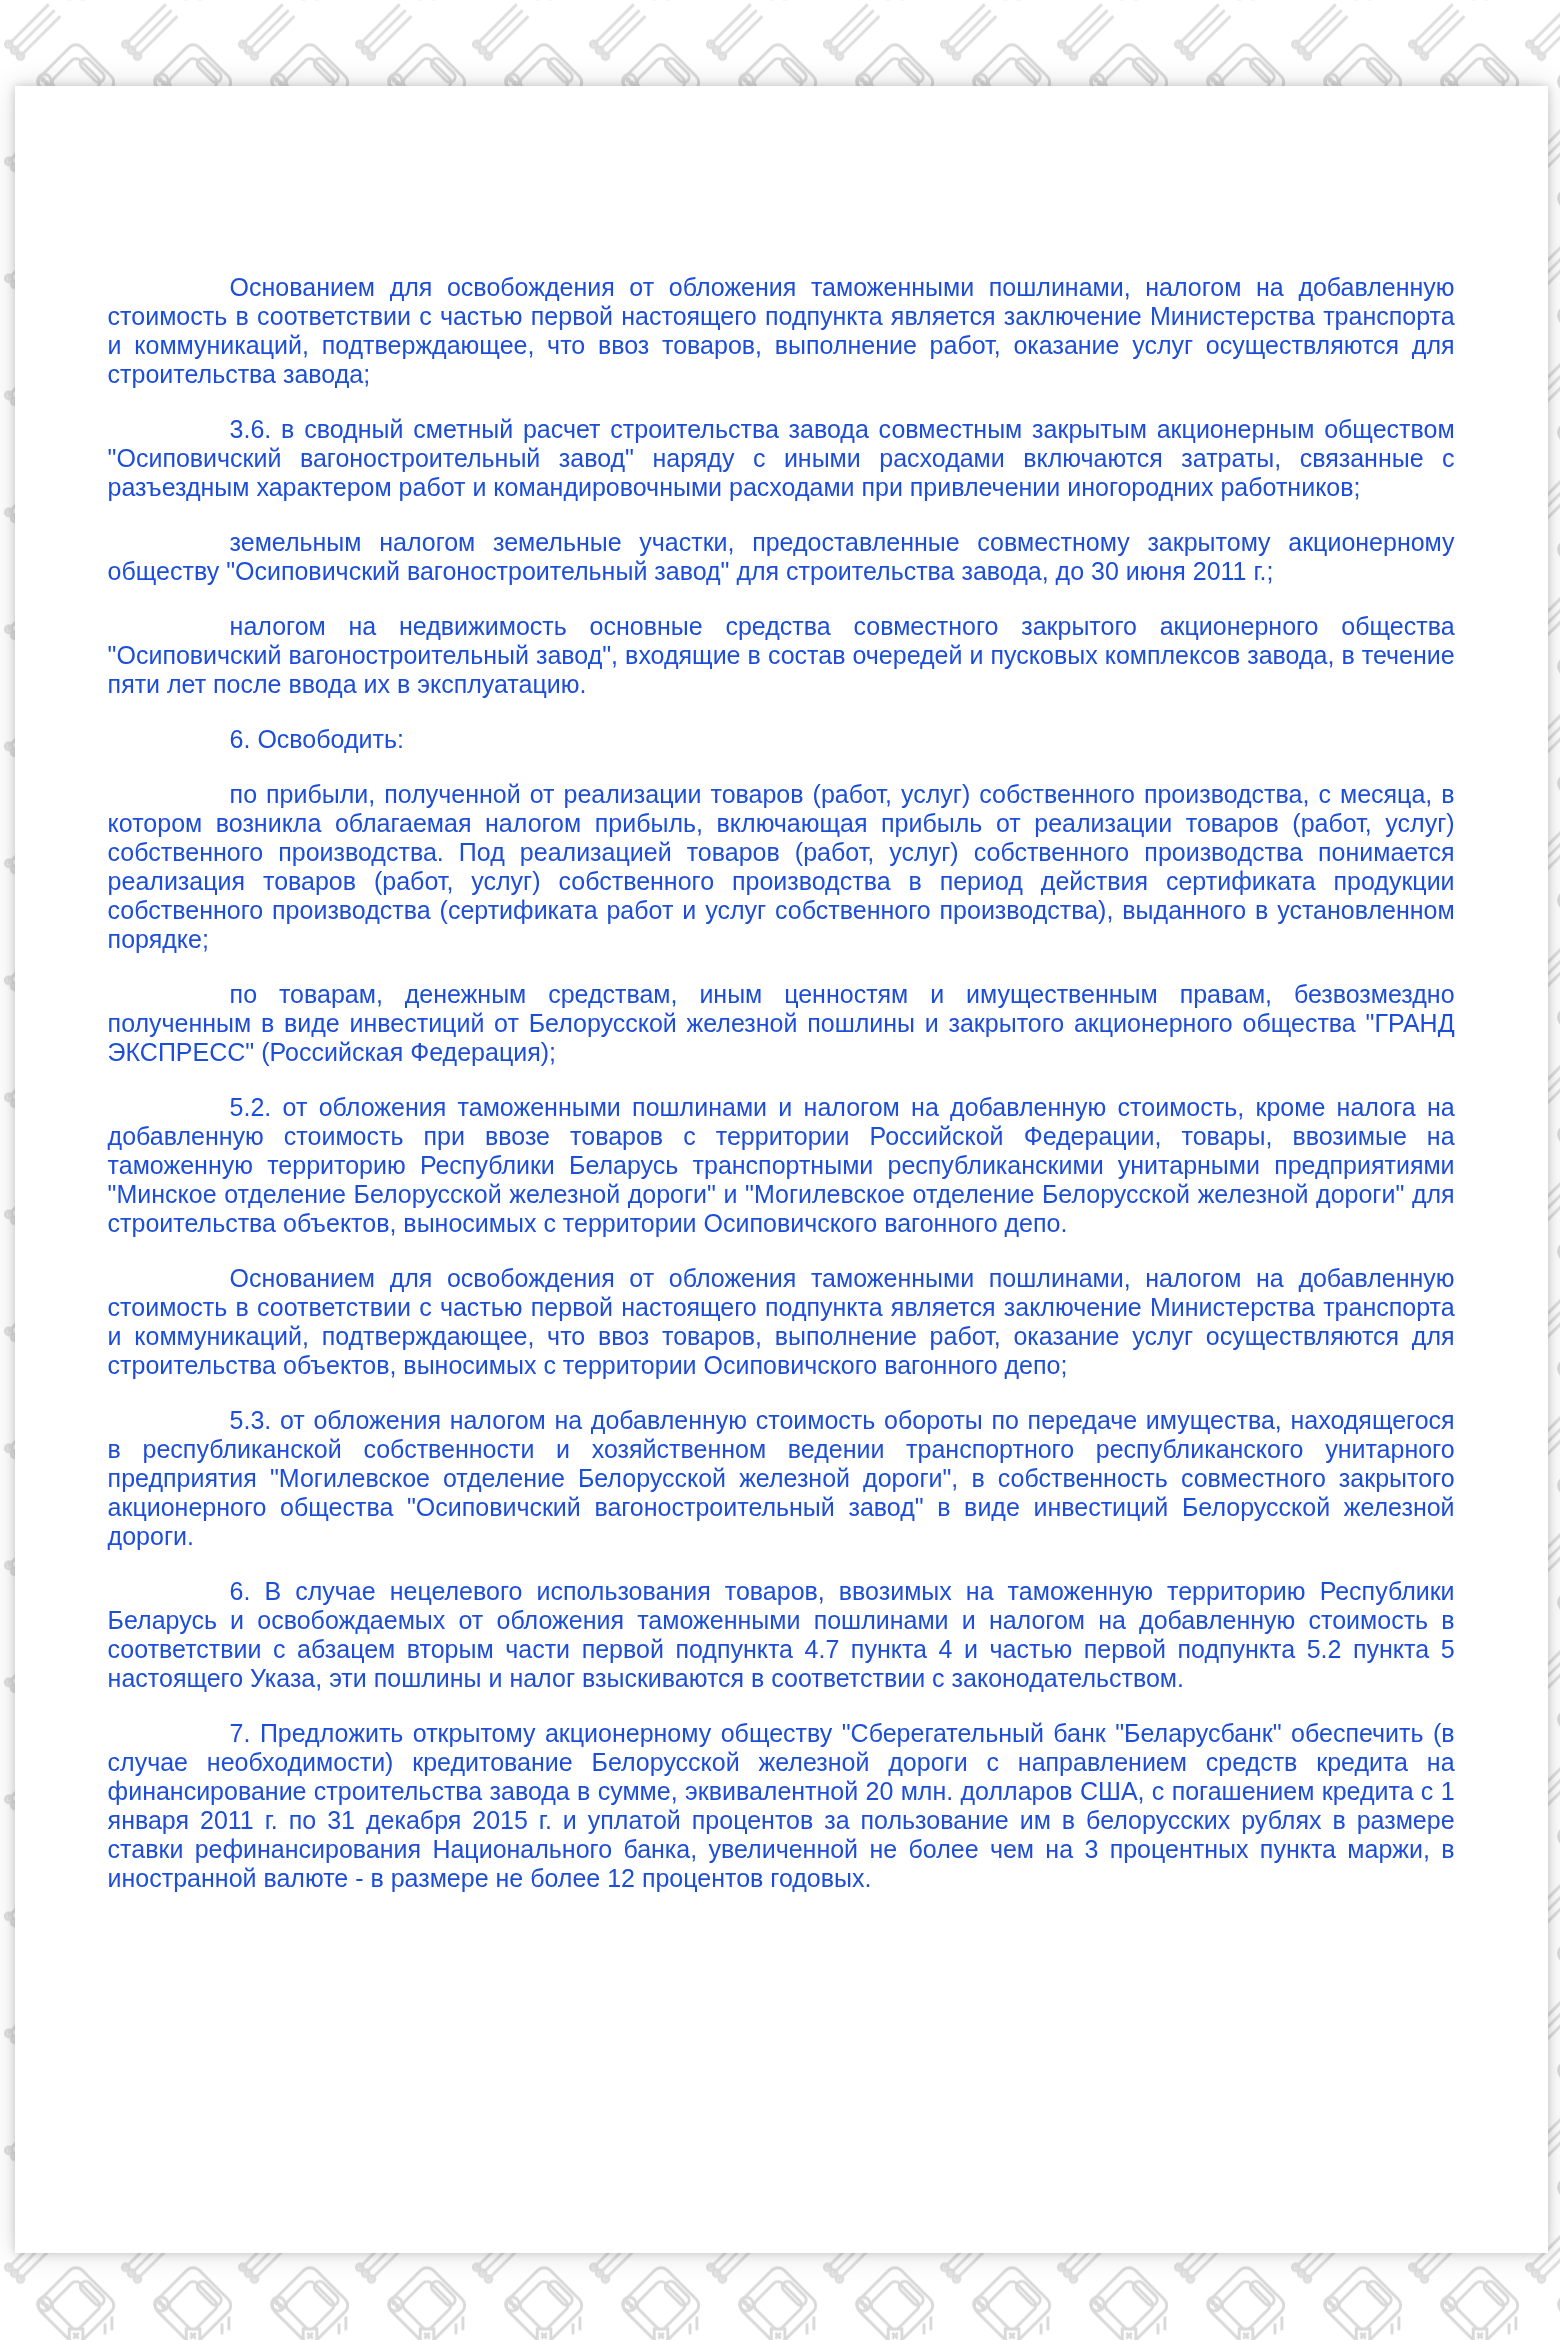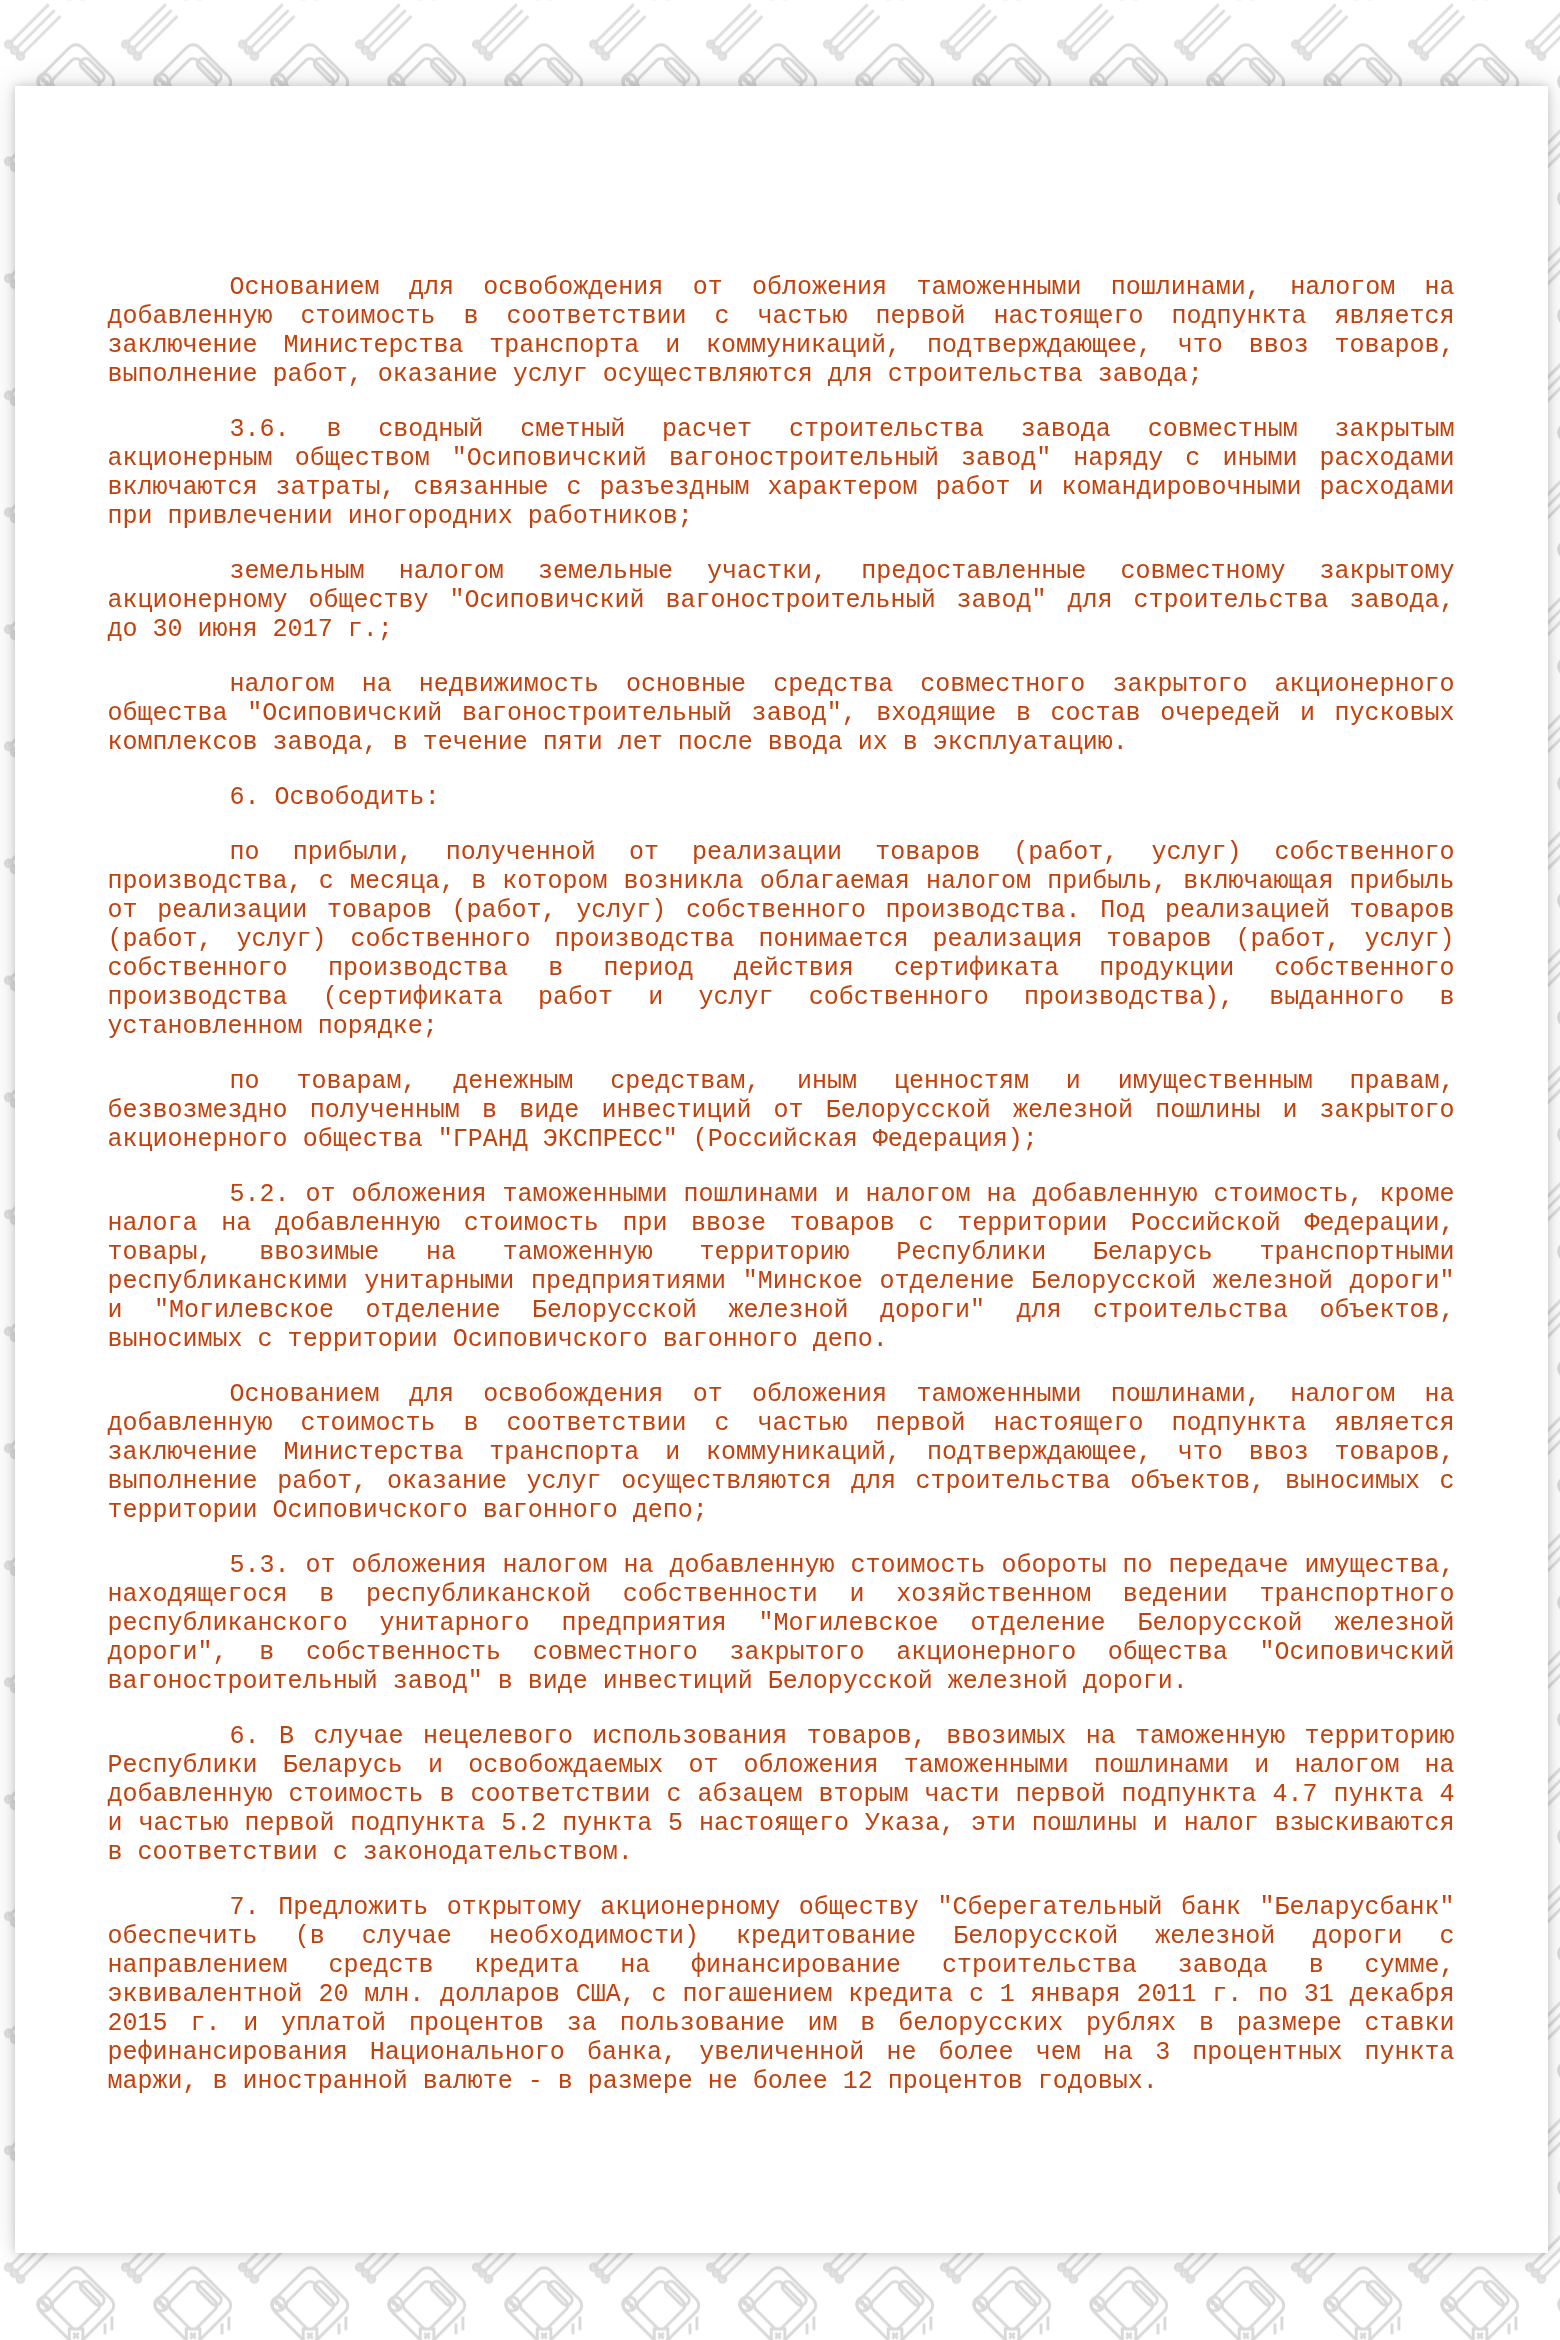--- a/index.html
+++ b/index.html
@@ -13,24 +13,24 @@
   .page {
     position: absolute;
     left: 14.6px; top: 86px;
     width: 1533px; height: 2167px;
     background: #ffffff;
     box-shadow: 0 0 8.8px rgba(0,0,0,0.18), 0 0 29px rgba(0,0,0,0.13);
   }
   .doc-text {
     position: absolute;
     left: 93px; right: 93px; top: 187px;
-    font-family: Liberation Mono, monospace;
+    font-family: Liberation Sans, sans-serif;
     font-size: 25px;
     line-height: 29px;
-    color: #c2410c;
+    color: #1d4ed8;
     text-align: justify;
   }
   .doc-text p {
     margin: 0 0 26px 0;
     text-indent: 122px;
   }
 </style>
 </head>
 <body>
 
@@ -68,21 +68,21 @@
       </pattern>
     </defs>
     <rect width="1600" height="2400" fill="#ffffff"></rect>
     <rect width="1600" height="2400" fill="url(#tile)"></rect>
   </svg>
 
   <div class="page">
     <div class="doc-text">
       <p>Основанием для освобождения от обложения таможенными пошлинами, налогом на добавленную стоимость в соответствии с частью первой настоящего подпункта является заключение Министерства транспорта и коммуникаций, подтверждающее, что ввоз товаров, выполнение работ, оказание услуг осуществляются для строительства завода;</p>
       <p>3.6. в сводный сметный расчет строительства завода совместным закрытым акционерным обществом "Осиповичский вагоностроительный завод" наряду с иными расходами включаются затраты, связанные с разъездным характером работ и командировочными расходами при привлечении иногородних работников;</p>
-      <p>земельным налогом земельные участки, предоставленные совместному закрытому акционерному обществу "Осиповичский вагоностроительный завод" для строительства завода, до 30 июня 2017 г.;</p>
+      <p>земельным налогом земельные участки, предоставленные совместному закрытому акционерному обществу "Осиповичский вагоностроительный завод" для строительства завода, до 30 июня 2011 г.;</p>
       <p>налогом на недвижимость основные средства совместного закрытого акционерного общества "Осиповичский вагоностроительный завод", входящие в состав очередей и пусковых комплексов завода, в течение пяти лет после ввода их в эксплуатацию.</p>
       <p>6. Освободить:</p>
       <p>по прибыли, полученной от реализации товаров (работ, услуг) собственного производства, с месяца, в котором возникла облагаемая налогом прибыль, включающая прибыль от реализации товаров (работ, услуг) собственного производства. Под реализацией товаров (работ, услуг) собственного производства понимается реализация товаров (работ, услуг) собственного производства в период действия сертификата продукции собственного производства (сертификата работ и услуг собственного производства), выданного в установленном порядке;</p>
       <p>по товарам, денежным средствам, иным ценностям и имущественным правам, безвозмездно полученным в виде инвестиций от Белорусской железной пошлины и закрытого акционерного общества "ГРАНД ЭКСПРЕСС" (Российская Федерация);</p>
       <p>5.2. от обложения таможенными пошлинами и налогом на добавленную стоимость, кроме налога на добавленную стоимость при ввозе товаров с территории Российской Федерации, товары, ввозимые на таможенную территорию Республики Беларусь транспортными республиканскими унитарными предприятиями "Минское отделение Белорусской железной дороги" и "Могилевское отделение Белорусской железной дороги" для строительства объектов, выносимых с территории Осиповичского вагонного депо.</p>
       <p>Основанием для освобождения от обложения таможенными пошлинами, налогом на добавленную стоимость в соответствии с частью первой настоящего подпункта является заключение Министерства транспорта и коммуникаций, подтверждающее, что ввоз товаров, выполнение работ, оказание услуг осуществляются для строительства объектов, выносимых с территории Осиповичского вагонного депо;</p>
       <p>5.3. от обложения налогом на добавленную стоимость обороты по передаче имущества, находящегося в республиканской собственности и хозяйственном ведении транспортного республиканского унитарного предприятия "Могилевское отделение Белорусской железной дороги", в собственность совместного закрытого акционерного общества "Осиповичский вагоностроительный завод" в виде инвестиций Белорусской железной дороги.</p>
       <p>6. В случае нецелевого использования товаров, ввозимых на таможенную территорию Республики Беларусь и освобождаемых от обложения таможенными пошлинами и налогом на добавленную стоимость в соответствии с абзацем вторым части первой подпункта 4.7 пункта 4 и частью первой подпункта 5.2 пункта 5 настоящего Указа, эти пошлины и налог взыскиваются в соответствии с законодательством.</p>
       <p>7. Предложить открытому акционерному обществу "Сберегательный банк "Беларусбанк" обеспечить (в случае необходимости) кредитование Белорусской железной дороги с направлением средств кредита на финансирование строительства завода в сумме, эквивалентной 20 млн. долларов США, с погашением кредита с 1 января 2011 г. по 31 декабря 2015 г. и уплатой процентов за пользование им в белорусских рублях в размере ставки рефинансирования Национального банка, увеличенной не более чем на 3 процентных пункта маржи, в иностранной валюте - в размере не более 12 процентов годовых.</p>
     </div>

